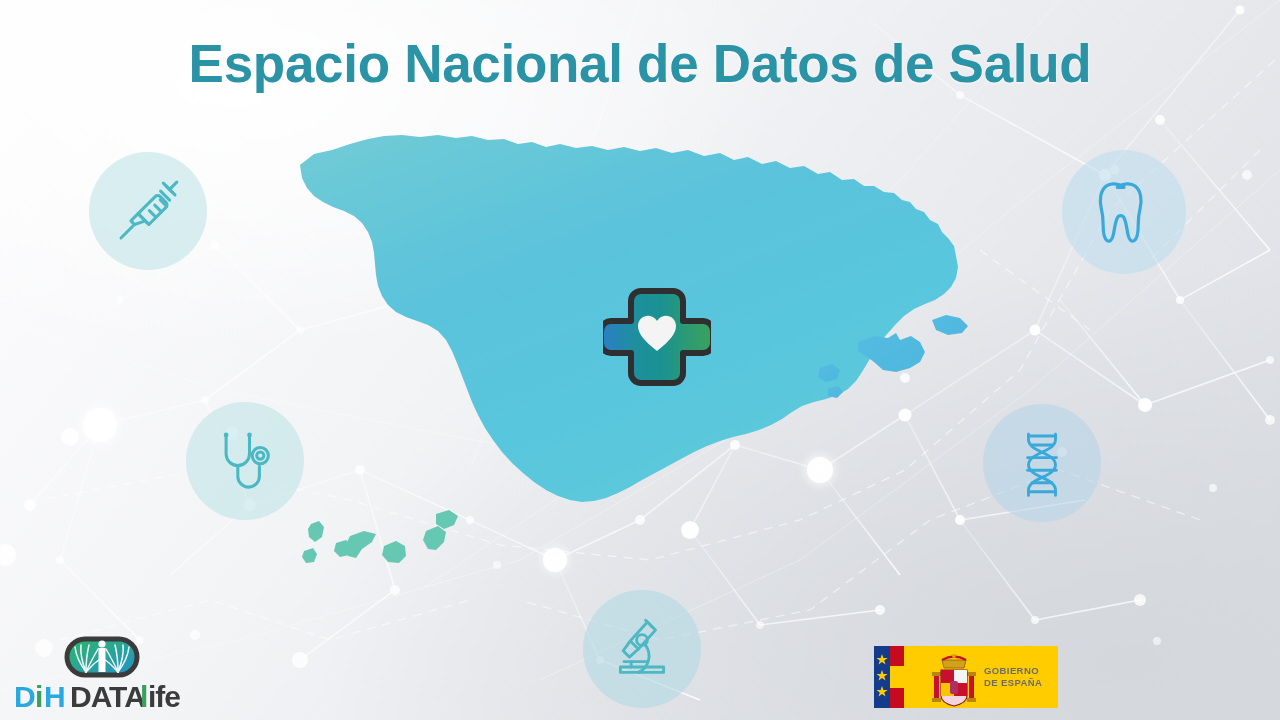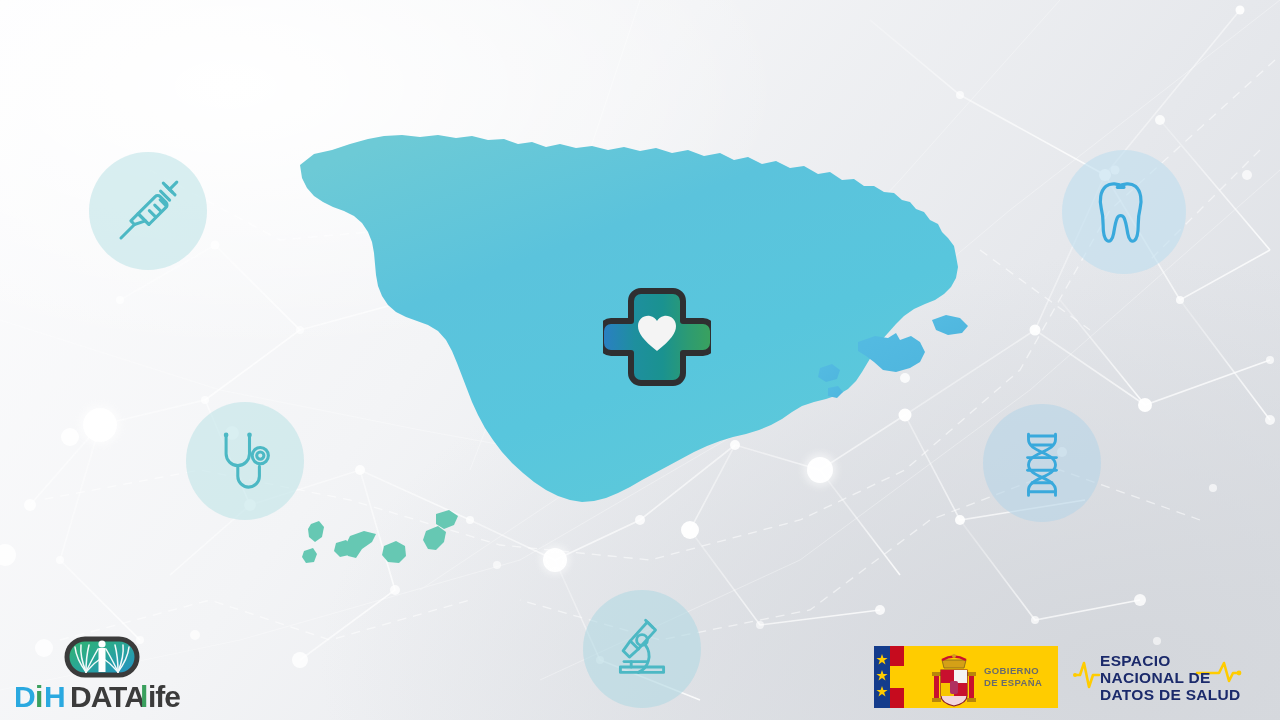--- a/index.html
+++ b/index.html
@@ -230,20 +230,21 @@
     </g>
 
     <g fill="#ffffff" opacity="0.45" filter="url(#softGlow)">
       <circle cx="820" cy="470" r="17"></circle>
       <circle cx="100" cy="425" r="21"></circle>
       <circle cx="555" cy="560" r="15"></circle>
       <circle cx="875" cy="340" r="12"></circle>
     </g>
   </svg>
 
+  <div class="title">Espacio Nacional de Datos de Salud</div>
 
   <div class="map-wrap">
     <svg viewBox="0 0 720 450" width="720" height="450" aria-hidden="true">
       <defs>
         <linearGradient id="mapGrad" x1="0.15" y1="0" x2="0.85" y2="1">
           <stop offset="0%" stop-color="#6dcad6"></stop>
           <stop offset="32%" stop-color="#5bc3dc"></stop>
           <stop offset="62%" stop-color="#58c6dd"></stop>
           <stop offset="100%" stop-color="#5ecad9"></stop>
         </linearGradient>
@@ -463,27 +464,14 @@
         <path d="M10 6 h24 l-2 8 h-20 Z" fill="#d4a017" stroke="#8a6d1b" stroke-width="0.9"></path>
         <path d="M10 6 q12 -7 24 0" fill="none" stroke="#c8102e" stroke-width="2.4"></path>
         <circle cx="22" cy="2" r="2" fill="#d4a017"></circle>
       </g>
 
       <text x="110" y="28" font-family="'Liberation Sans', sans-serif" font-size="9.5" font-weight="bold" fill="#6b6b6b" letter-spacing="0.4">GOBIERNO</text>
       <text x="110" y="40" font-family="'Liberation Sans', sans-serif" font-size="9.5" font-weight="bold" fill="#6b6b6b" letter-spacing="0.4">DE ESPAÑA</text>
     </svg>
   </div>
 
-  <div class="logo-ends">
-    <svg viewBox="0 0 196 62" width="196" height="62" aria-hidden="true">
-      <g stroke="#ffcc00" stroke-width="2.6" fill="none" stroke-linecap="round" stroke-linejoin="round">
-        <path d="M2 30 h5 l4 -12 l5 24 l4 -12 h6"></path>
-        <circle cx="2" cy="30" r="2" fill="#ffcc00" stroke="none"></circle>
-        <path d="M124 28 h22 l5 -10 l5 18 l4 -8 h6"></path>
-        <circle cx="166" cy="28" r="2.4" fill="#ffcc00" stroke="none"></circle>
-      </g>
-      <text x="27" y="21" font-family="'Liberation Sans', sans-serif" font-size="15.5" font-weight="bold" fill="#1b2a6b" letter-spacing="0.3">ESPACIO</text>
-      <text x="27" y="38" font-family="'Liberation Sans', sans-serif" font-size="15.5" font-weight="bold" fill="#1b2a6b" letter-spacing="0.3">NACIONAL DE</text>
-      <text x="27" y="55" font-family="'Liberation Sans', sans-serif" font-size="15.5" font-weight="bold" fill="#1b2a6b" letter-spacing="0.3">DATOS DE SALUD</text>
-    </svg>
-  </div>
 
 </div>
 
 </body></html>

